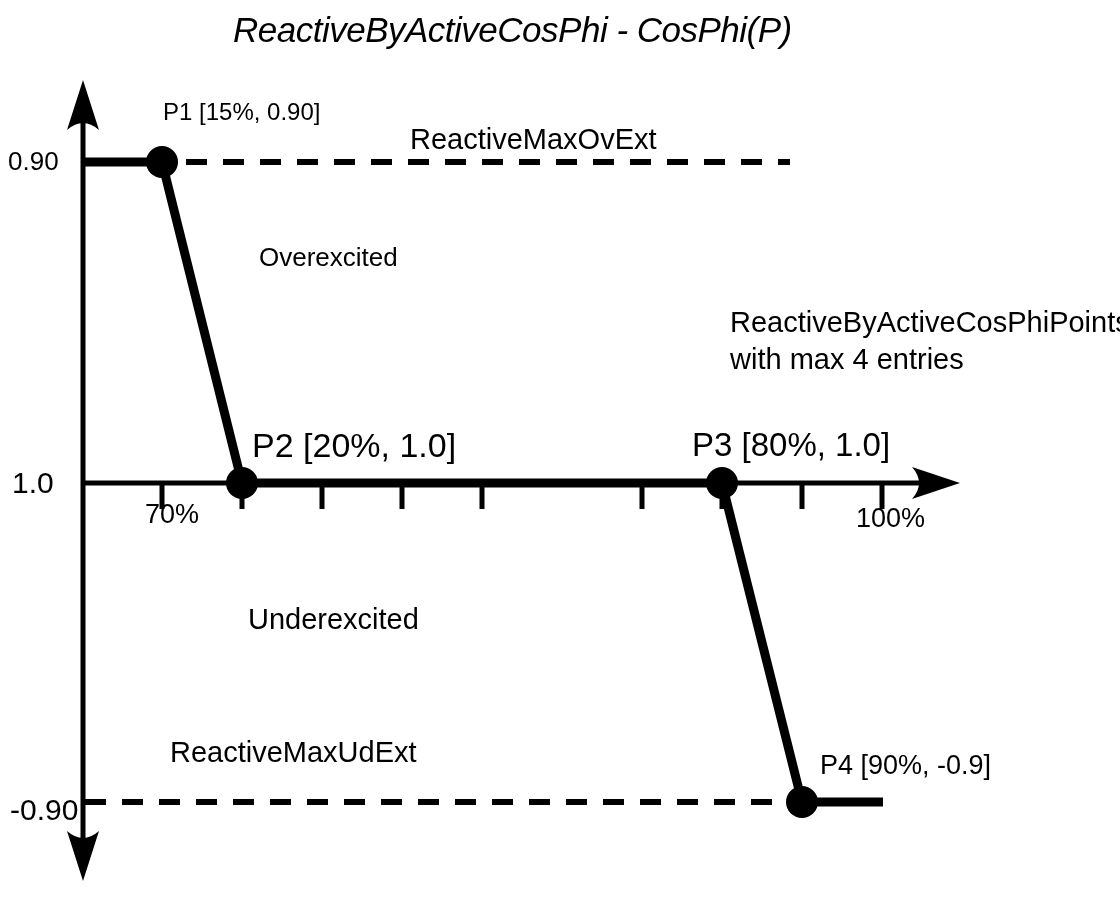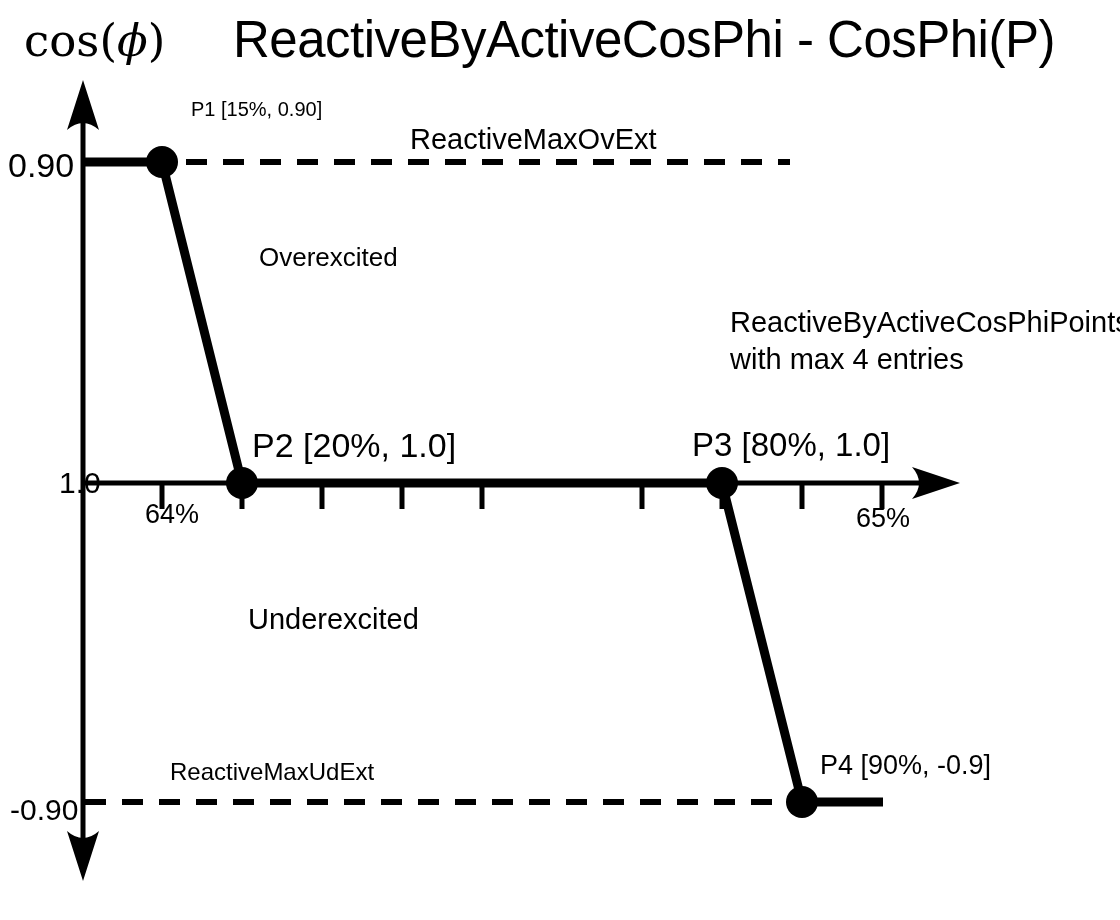--- a/index.html
+++ b/index.html
@@ -2,38 +2,38 @@
 <html><head>
 <meta charset="utf-8">
 <style>
   html,body{margin:0;padding:0;background:#ffffff;}
   #stage{
     position:relative;width:1120px;height:920px;background:#ffffff;
     font-family:"Liberation Sans",sans-serif;color:#000;overflow:hidden;
   }
   .lbl{position:absolute;white-space:nowrap;color:#000;}
   #chart-svg{position:absolute;left:0;top:0;}
-  .title{left:233px;top:10px;font-size:51px;letter-spacing:-0.5px;}
+  .title{left:233px;top:10px;font-size:35px;letter-spacing:-0.5px;font-style:italic;}
   .cosphi{left:24px;top:14px;font-size:45px;font-family:"DejaVu Serif",serif;}
   .cosphi .phi{font-style:italic;}
-  .p1{left:163px;top:98px;font-size:20px;margin-left:28px;}
+  .p1{left:163px;top:98px;font-size:24px;}
   .maxov{left:410px;top:123px;font-size:29px;text-align:right;}
   .over{left:259px;top:242px;font-size:26px;}
   .anno{left:730px;top:304px;font-size:29px;line-height:37px;white-space:nowrap;position:absolute;}
   .p2{left:252px;top:426px;font-size:34px;}
   .p3{left:692px;top:426px;font-size:33px;}
   .xaxis-title{left:973px;top:455px;font-size:46px;}
   .xaxis-title .sub{font-size:32px;display:inline-block;transform:translateY(13px);}
-  .ytick-top{left:8px;top:146px;font-size:34px;}
-  .ytick-mid{left:12px;top:466px;font-size:30px;margin-left:47px;}
+  .ytick-top{left:8px;top:146px;font-size:26px;}
+  .ytick-mid{left:12px;top:466px;font-size:30px;}
   .ytick-bot{left:10px;top:786px;font-size:30px;margin-top:7px;}
   .xtick10{left:145px;top:499px;font-size:27px;}
   .xtick100{left:856px;top:503px;font-size:27px;}
   .under{left:248px;top:603px;font-size:29px;}
-  .maxud{left:170px;top:758px;font-size:24px;}
+  .maxud{left:170px;top:736px;font-size:29px;}
   .p4{left:820px;top:750px;font-size:27px;}
 </style>
 </head>
 <body>
 
 <div id="stage">
 
   <svg id="chart-svg" width="1120" height="920" viewBox="0 0 1120 920">
       <line x1="162" y1="481" x2="162" y2="509" stroke="#000000" stroke-width="5"></line>
       <line x1="242" y1="481" x2="242" y2="509" stroke="#000000" stroke-width="5"></line>
@@ -51,41 +51,40 @@
       <path d="M 83 80 L 99 130 Q 83 116 67 130 Z" fill="#000000"></path>
       <path d="M 83 881 L 99 831 Q 83 845 67 831 Z" fill="#000000"></path>
       <path d="M 960 483 L 912 467 Q 926 483 912 499 Z" fill="#000000"></path>
       <polyline points="83,162 162,162 242,483 722,483 802,802 883,802" fill="none" stroke="#000000" stroke-width="9" stroke-linejoin="miter"></polyline>
       <circle cx="162" cy="162" r="16" fill="#000000"></circle>
       <circle cx="242" cy="483" r="16" fill="#000000"></circle>
       <circle cx="722" cy="483" r="16" fill="#000000"></circle>
       <circle cx="802" cy="802" r="16" fill="#000000"></circle>
     </svg>
 
-  <div class="lbl cosphi"><span>cos(</span><span class="phi">ϕ</span><span>)</span></div>
 
   <div class="lbl title">ReactiveByActiveCosPhi - CosPhi(P)</div>
 
   <div class="lbl p1">P1 [15%, 0.90]</div>
   <div class="lbl maxov">ReactiveMaxOvExt</div>
   <div class="lbl over">Overexcited</div>
 
   <div class="anno">
     <div>ReactiveByActiveCosPhiPoints</div>
     <div>with max 4 entries</div>
   </div>
 
   <div class="lbl p2">P2 [20%, 1.0]</div>
   <div class="lbl p3">P3 [80%, 1.0]</div>
 
 
   <div class="lbl ytick-top">0.90</div>
   <div class="lbl ytick-mid">1.0</div>
   <div class="lbl ytick-bot">-0.90</div>
 
-  <div class="lbl xtick10">64%</div>
-  <div class="lbl xtick100">65%</div>
+  <div class="lbl xtick10">70%</div>
+  <div class="lbl xtick100">100%</div>
 
   <div class="lbl under">Underexcited</div>
   <div class="lbl maxud">ReactiveMaxUdExt</div>
   <div class="lbl p4">P4 [90%, -0.9]</div>
 
 </div>
 
 </body></html>

